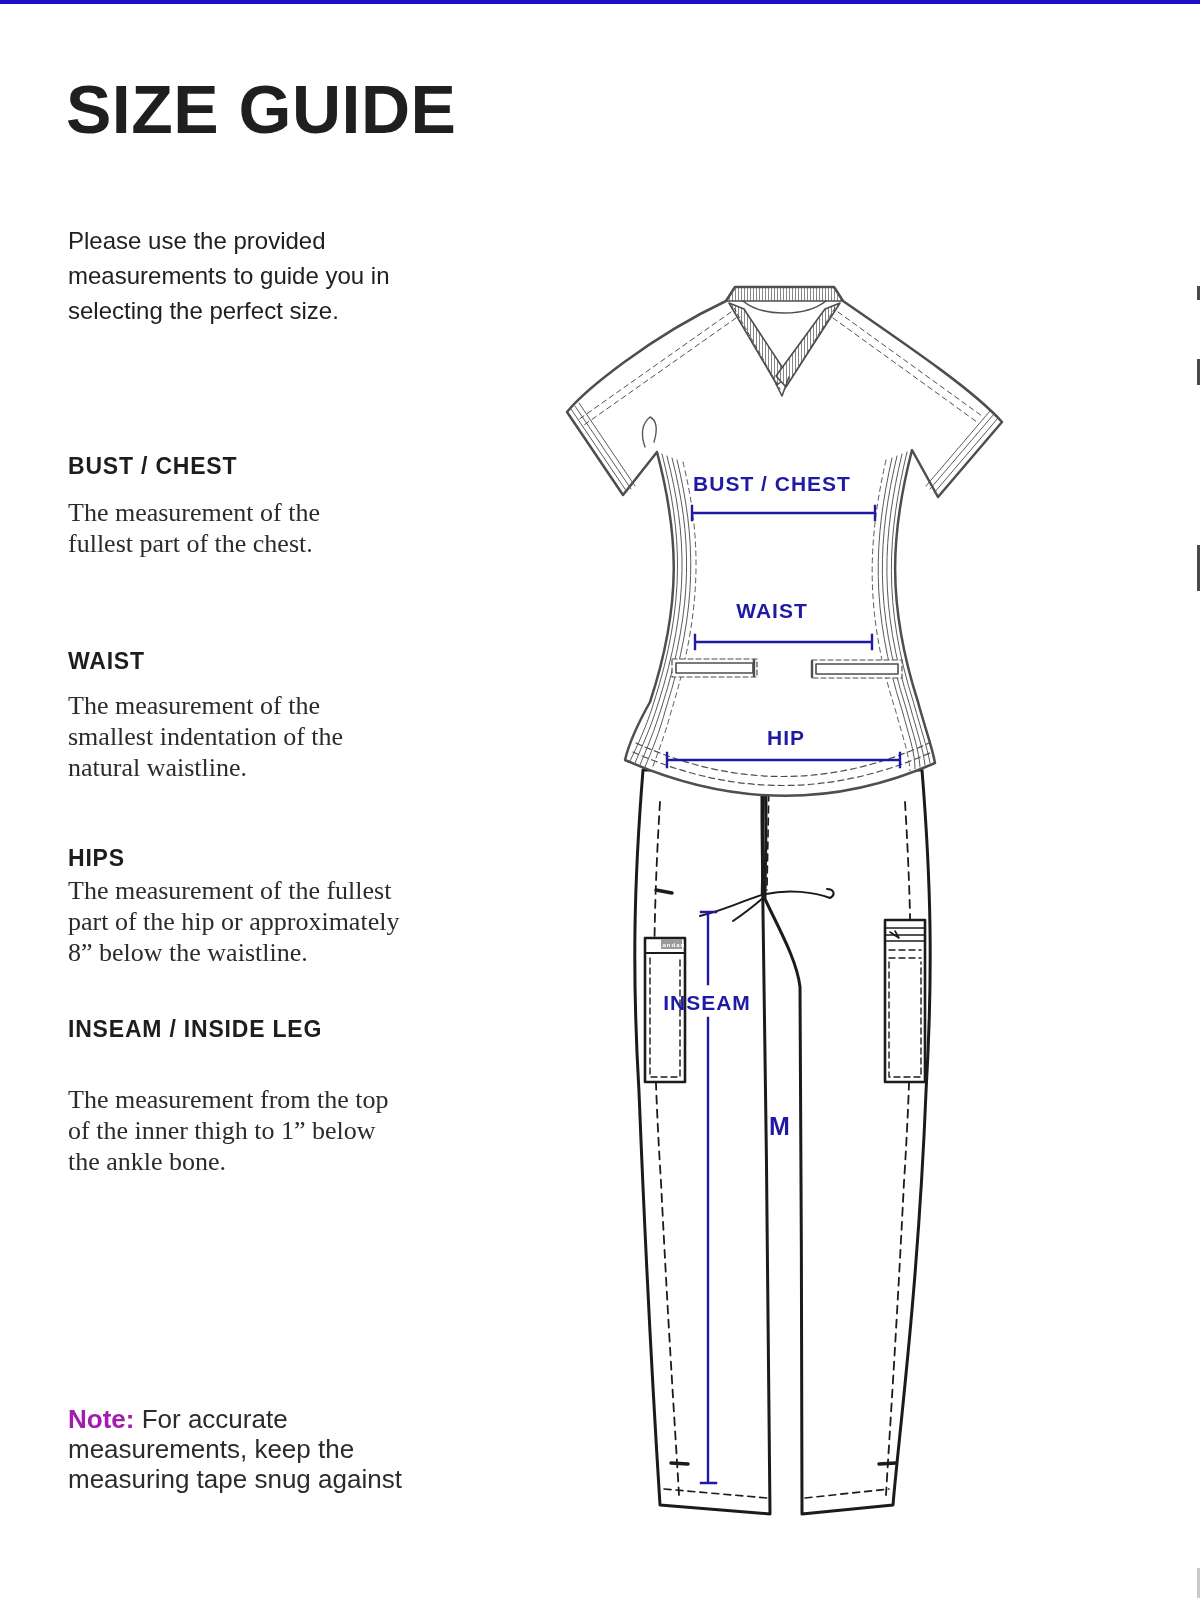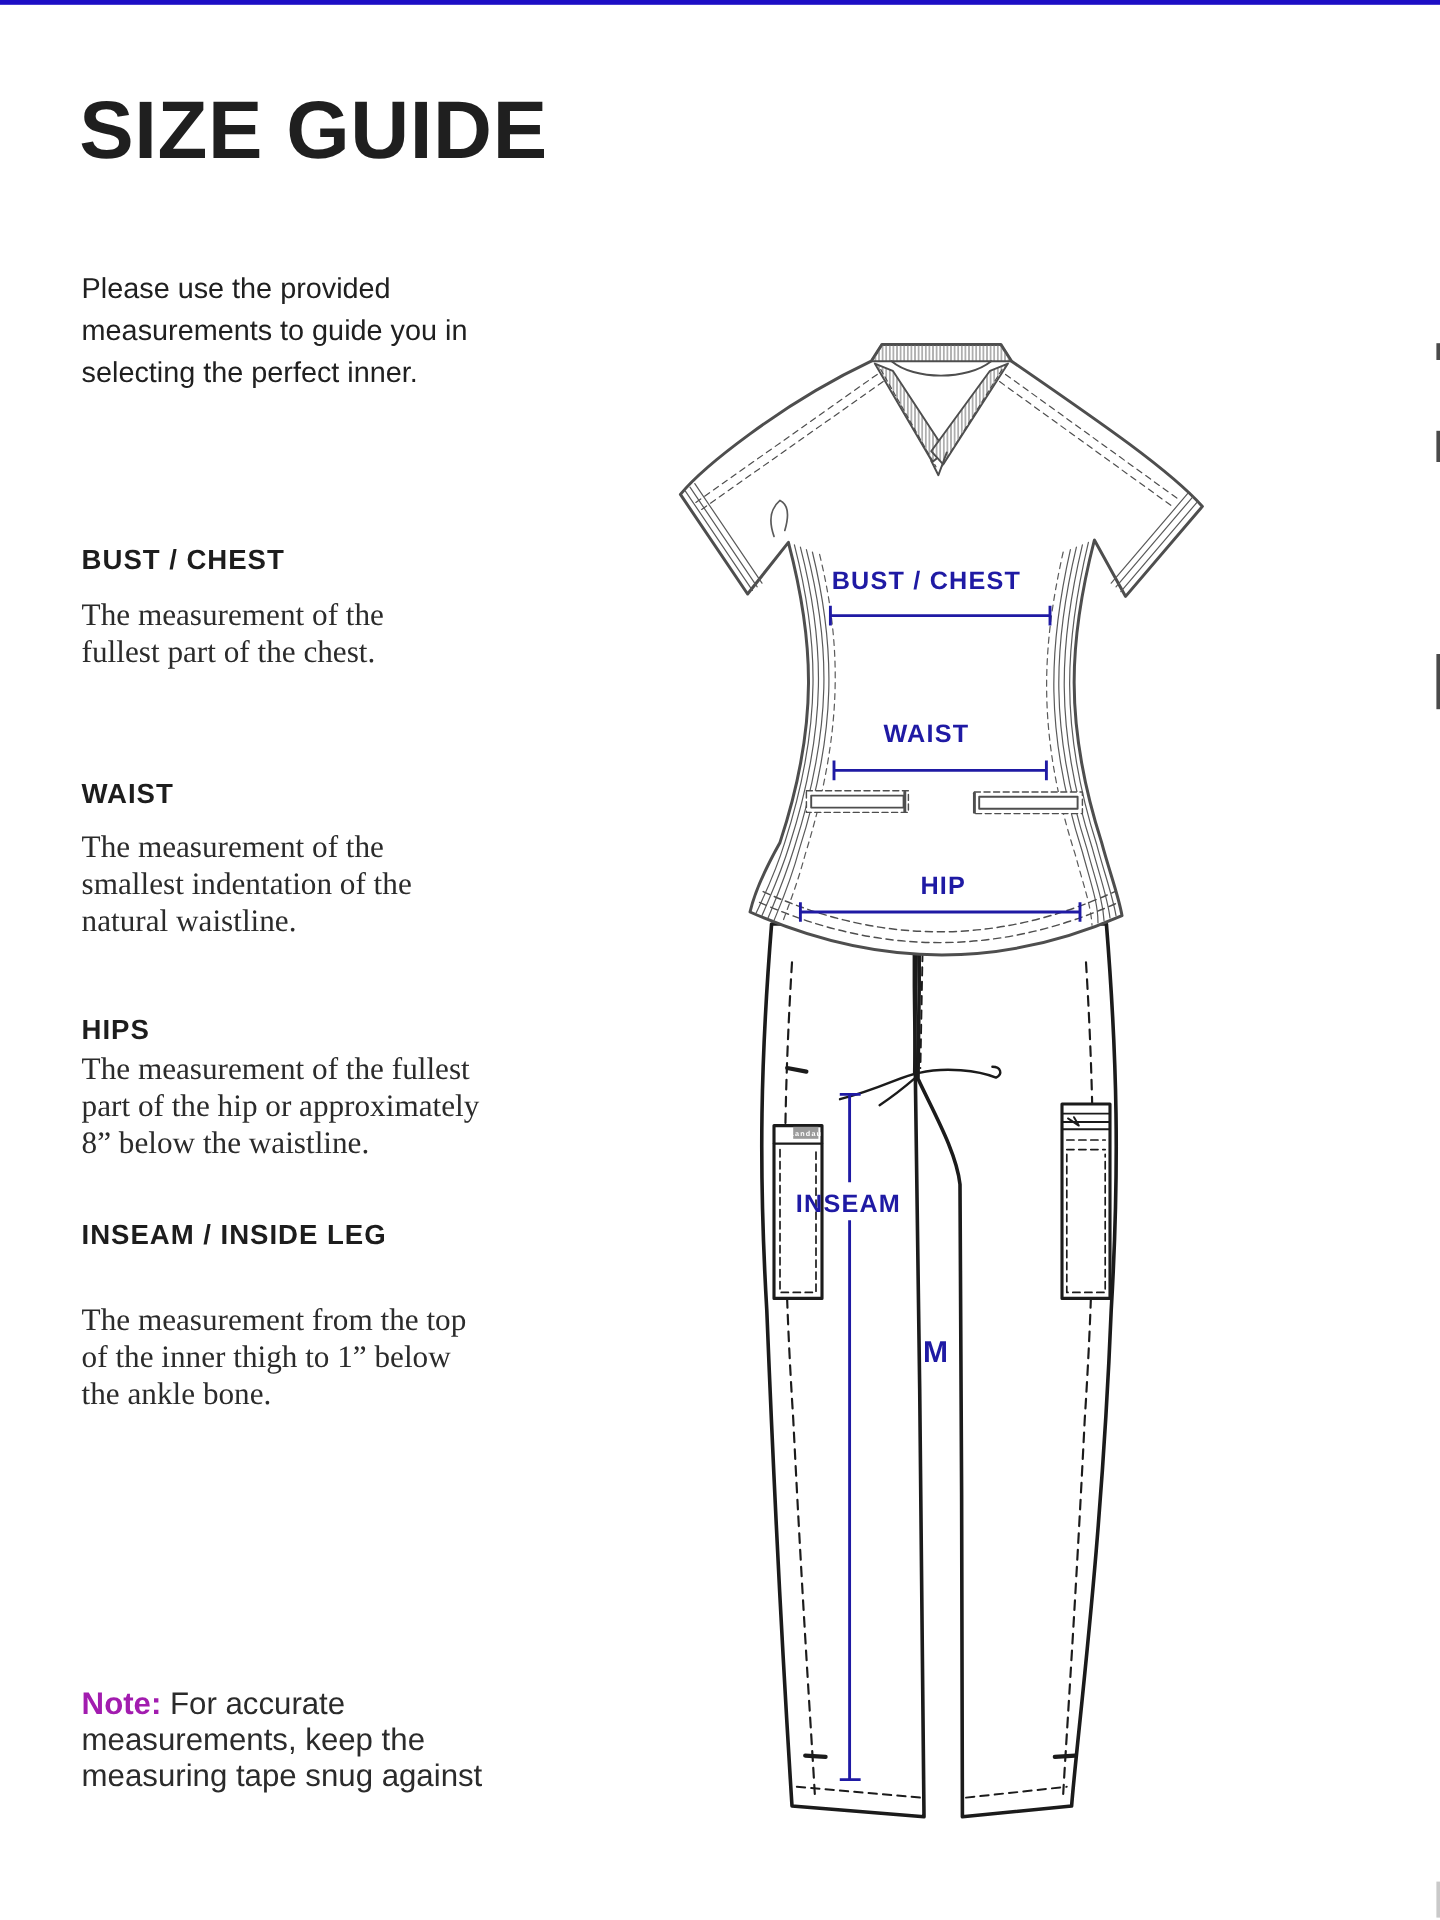--- a/index.html
+++ b/index.html
@@ -36,21 +36,21 @@
 <body>
 
 <div class="page">
   <div class="top-border"></div>
 
   <div class="title">SIZE GUIDE</div>
 
   <div class="intro">
     <div>Please use the provided</div>
     <div>measurements to guide you in</div>
-    <div>selecting the perfect inner.</div>
+    <div>selecting the perfect size.</div>
   </div>
 
   <div class="sec-heading" style="top:453px;">BUST / CHEST</div>
   <div class="sec-body" style="top:497px;">
     <div>The measurement of the</div>
     <div>fullest part of the chest.</div>
   </div>
 
   <div class="sec-heading" style="top:648px;">WAIST</div>
   <div class="sec-body" style="top:690px;">

